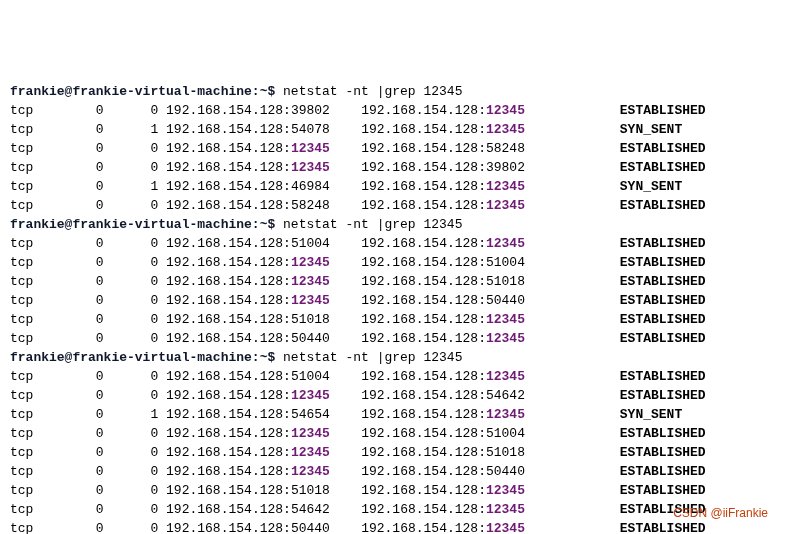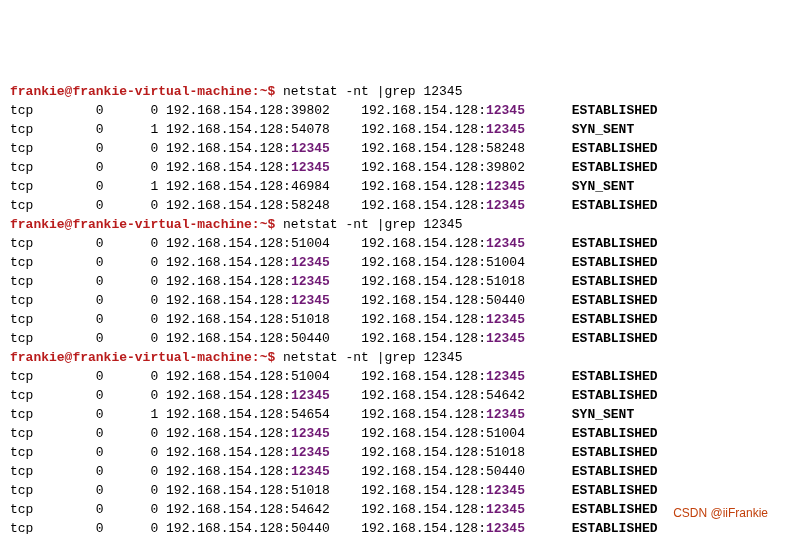--- a/index.html
+++ b/index.html
@@ -7,22 +7,22 @@
     padding: 6px 10px;
     background: #ffffff;
     font-family: "Courier New", monospace;
     font-size: 13px;
     line-height: 19px;
     color: #000000;
     white-space: pre;
     width: 786px;
     box-sizing: border-box;
   }
-  .bold { font-weight: bold; }
-  .prompt-user { color: #b91c1c; font-weight: bold; margin-top: 24px; }
+  .bold { font-weight: bold; margin-left: 48px; }
+  .prompt-user { color: #0f172a; font-weight: bold; margin-top: 24px; }
   .hl { color: #701a75; font-weight: bold; }
   .watermark {
     position: absolute;
     right: 18px;
     top: 504px;
     color: #c2410c;
     font-family: Arial, sans-serif;
     font-size: 12px;
     font-weight: normal;
     white-space: nowrap;

